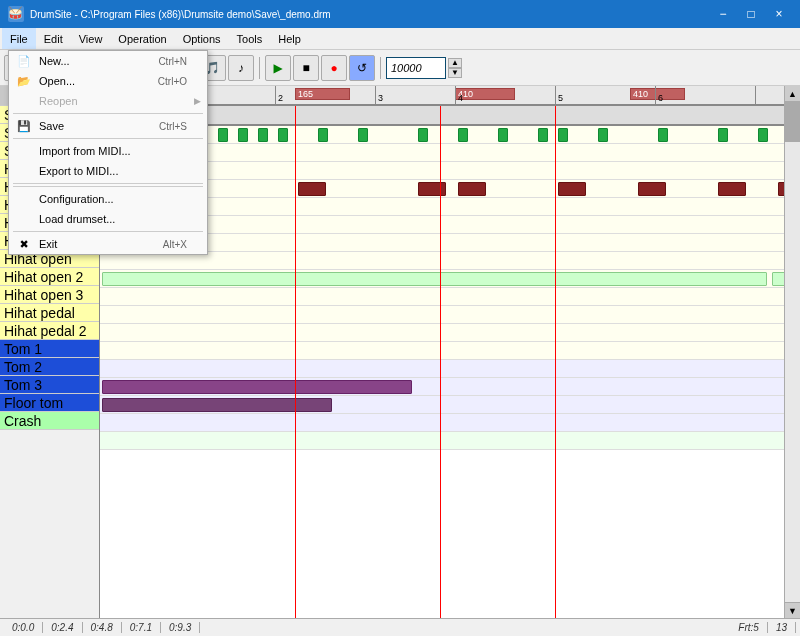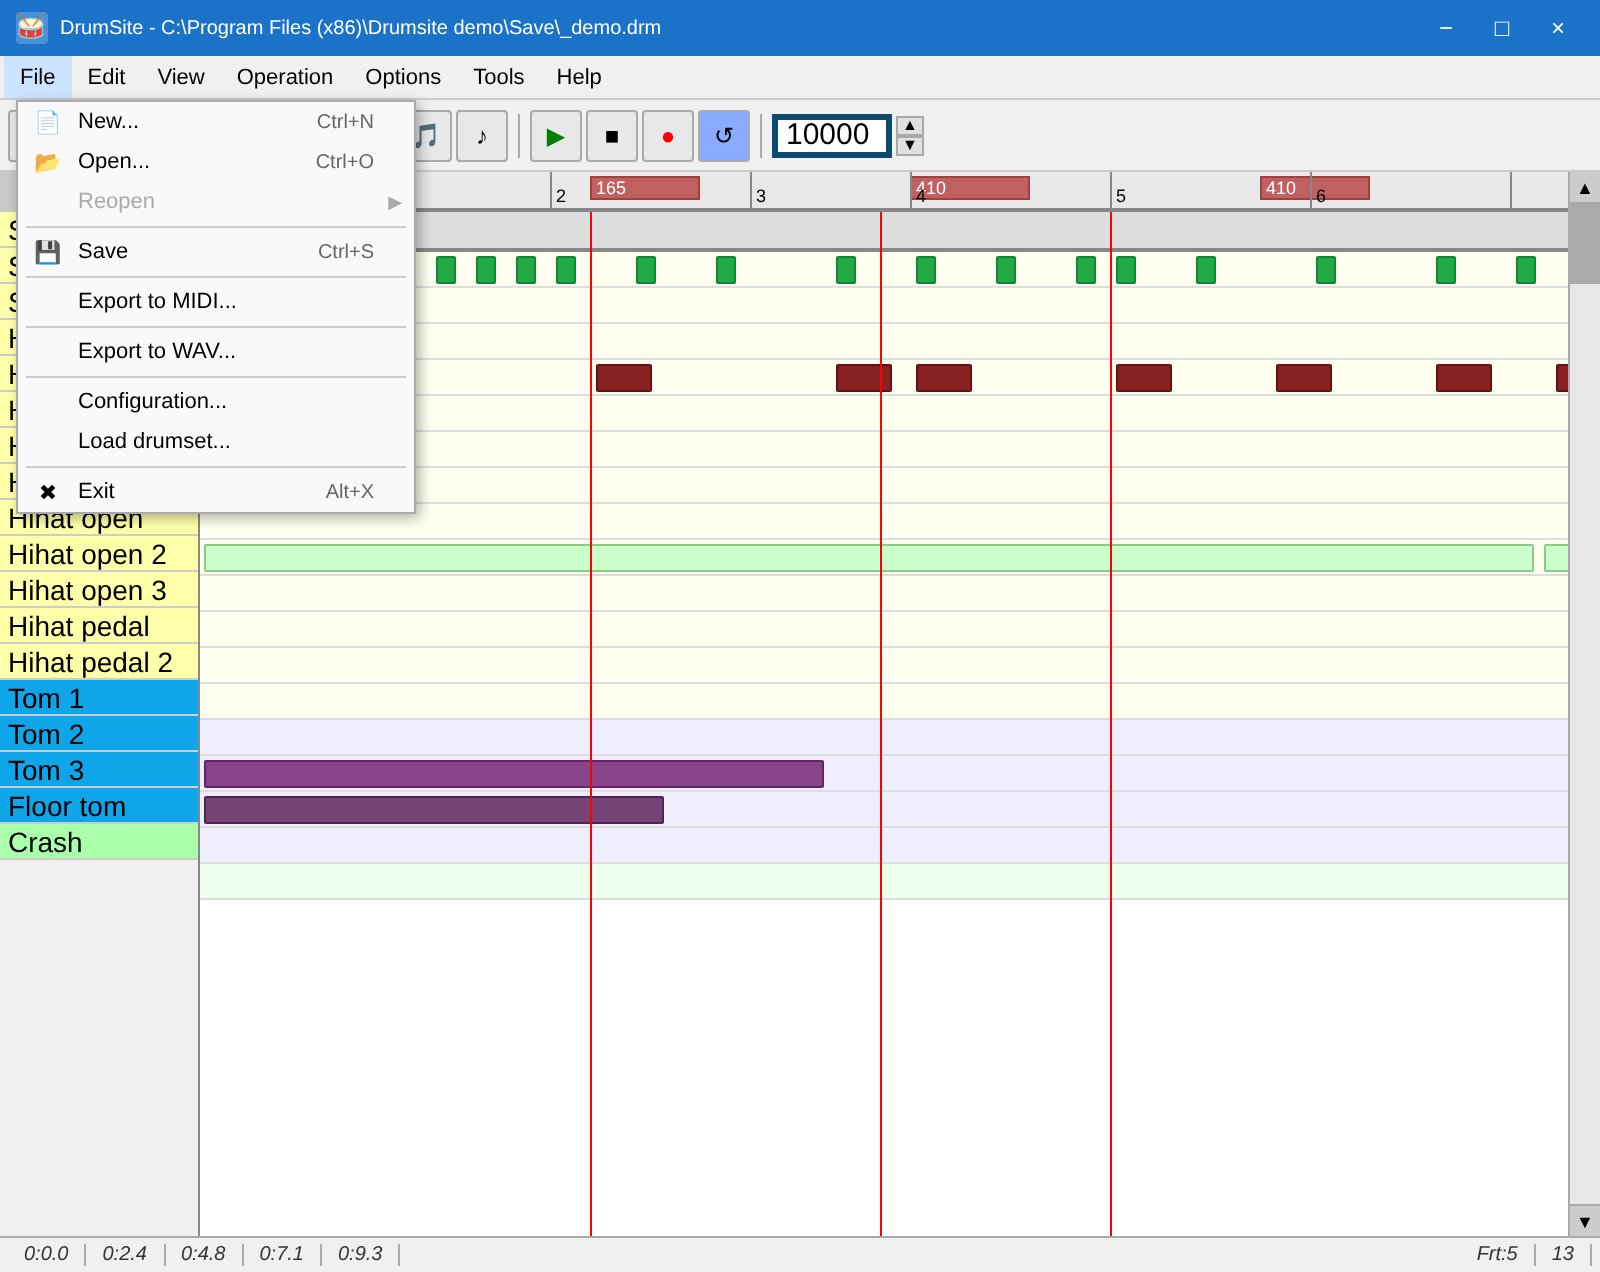--- a/index.html
+++ b/index.html
@@ -80,24 +80,25 @@
       background: #e8e8e8;
       border: 1px solid #aaa;
       border-radius: 2px;
       cursor: pointer;
       display: flex; align-items: center; justify-content: center;
       font-size: 12px;
     }
     .tb-separator { width: 1px; height: 22px; background: #aaa; margin: 0 3px; }
     .tb-input {
       height: 22px;
-      border: 3px solid #0c4a6e;
+      border: 1px solid #0c4a6e;
       padding: 0 4px;
-      font-size: 15px;
+      font-size: 11px;
       width: 60px;
+      font-style: italic;
     }
     .tb-spinner { display: flex; flex-direction: column; }
     .tb-spin-btn { width: 14px; height: 10px; background: #e0e0e0; border: 1px solid #aaa; cursor: pointer; font-size: 8px; display: flex; align-items: center; justify-content: center; }
 
     
     #main {
       display: flex;
       height: calc(636px - 28px - 22px - 36px - 18px);
       position: relative;
     }
@@ -116,21 +117,21 @@
       align-items: center;
       padding-left: 4px;
       font-size: 14px;
       border-bottom: 1px solid #ccc;
       white-space: nowrap;
       overflow: hidden;
       text-overflow: ellipsis;
     }
     .track-label.yellow { background: #ffffaa; }
     .track-label.green { background: #aaffaa; }
-    .track-label.blue { background: #0ea5e9; }
+    .track-label.blue { background: #1d4ed8; }
     .track-label.header { background: #c8c8c8; font-weight: bold; height: 20px; }
 
     
     #grid-area {
       flex: 1;
       overflow: hidden;
       position: relative;
       background: #ffffff;
     }
 
@@ -241,27 +242,27 @@
   </div>
   <div class="dd-separator"></div>
   <div class="dd-item">
     <span class="dd-icon">💾</span>
     <span class="dd-label">Save</span>
     <span class="dd-shortcut">Ctrl+S</span>
   </div>
   <div class="dd-separator"></div>
   <div class="dd-item">
     <span class="dd-icon"></span>
+    <span class="dd-label">Import from MIDI...</span>
+  </div>
+  <div class="dd-item">
+    <span class="dd-icon"></span>
     <span class="dd-label">Export to MIDI...</span>
   </div>
   <div class="dd-separator"></div>
-  <div class="dd-item">
-    <span class="dd-icon"></span>
-    <span class="dd-label">Export to WAV...</span>
-  </div>
   <div class="dd-separator"></div>
   <div class="dd-item">
     <span class="dd-icon"></span>
     <span class="dd-label">Configuration...</span>
   </div>
   <div class="dd-item">
     <span class="dd-icon"></span>
     <span class="dd-label">Load drumset...</span>
   </div>
   <div class="dd-separator"></div>

